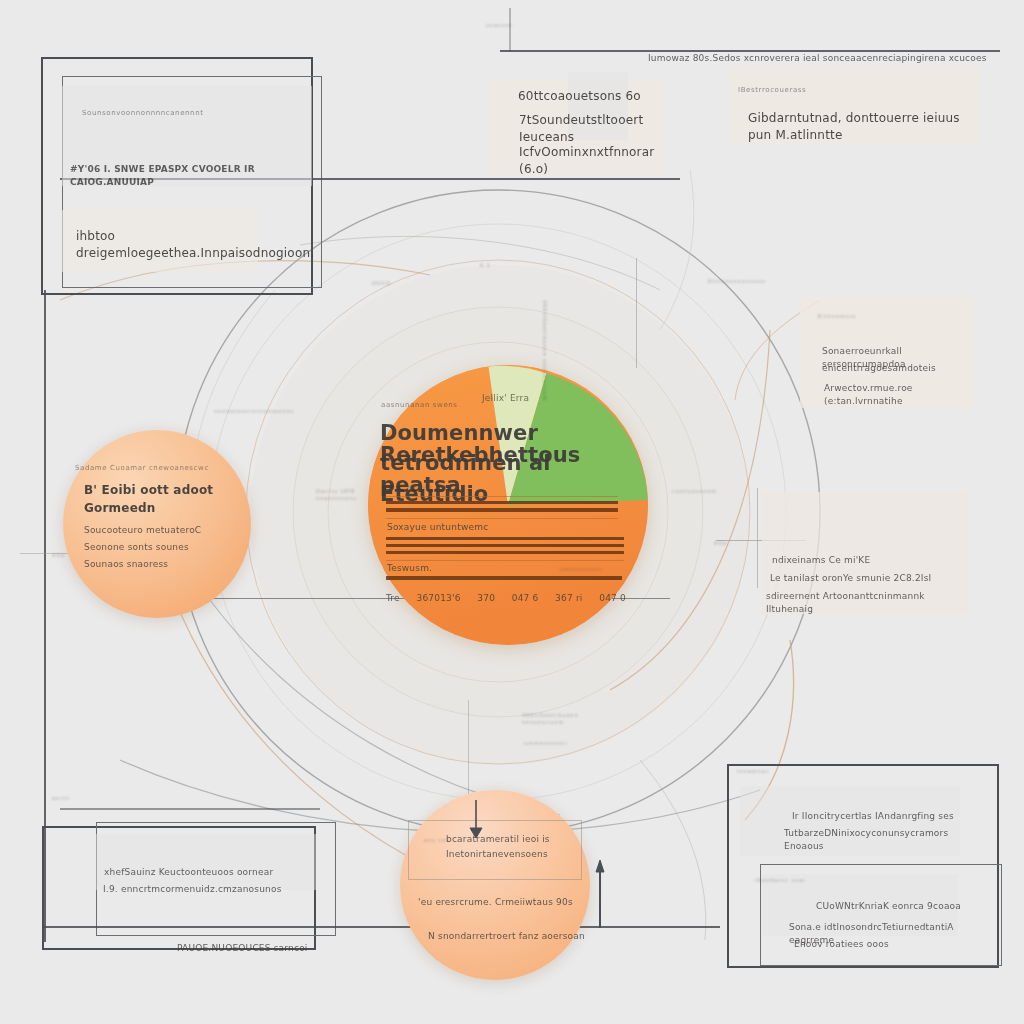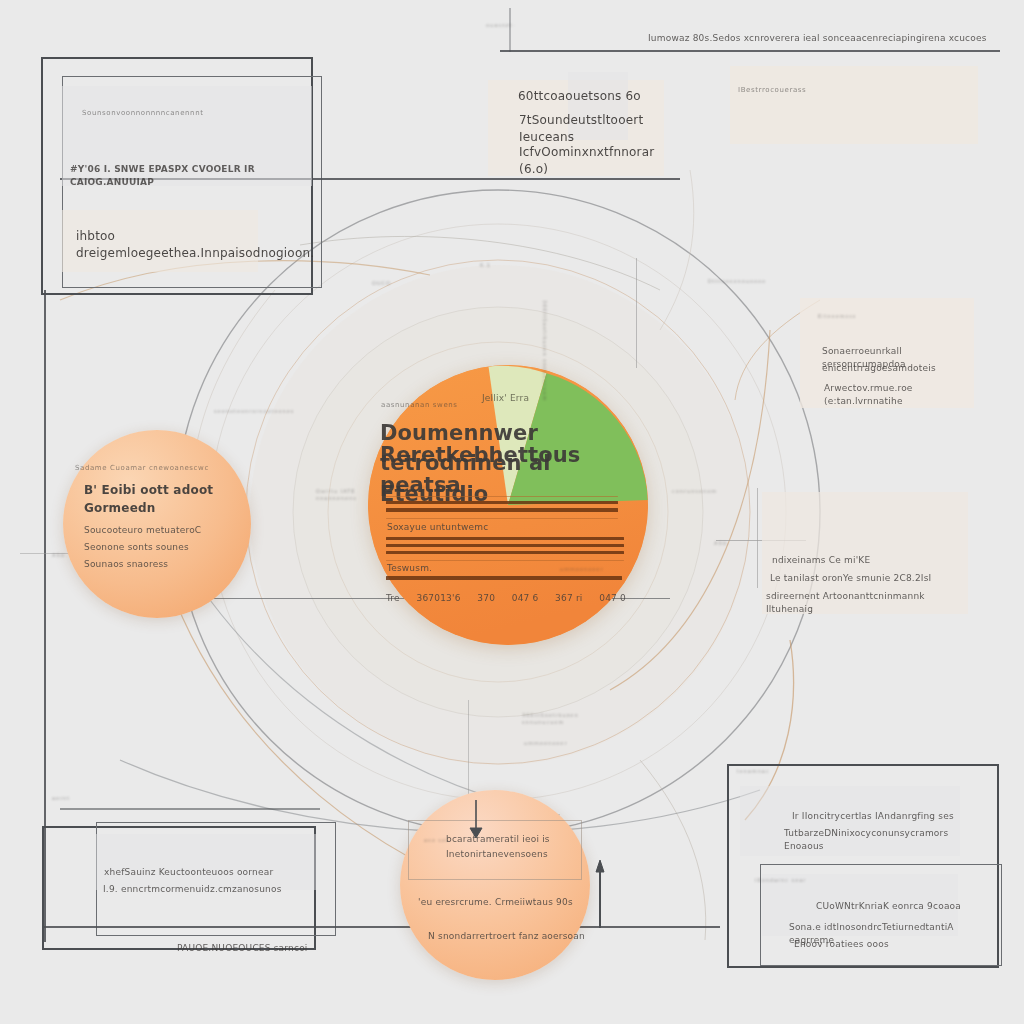--- a/index.html
+++ b/index.html
@@ -203,23 +203,24 @@
     <span class="txt small" style="position:relative;left:0;top:0;">367 ri</span>
     <span class="txt small" style="position:relative;left:0;top:0;">047 0</span>
   </div>
 
   <div class="txt tiny" style="left:82px;top:108px;width:180px;">Sounsonvoonnonnnncanennnt</div>
   <div class="txt small" style="left:70px;top:163px;width:230px;font-weight:600;">#Y'06 I. SNWE EPASPX CVOOELR IR CAIOG.ANUUIAP</div>
   <div class="txt med" style="left:68px;top:228px;width:240px;margin-left:8px;">ihbtoo dreigemloegeethea.Innpaisodnogioon.</div>
 
   <div class="txt micro" style="left:486px;top:22px;">ouasnzt-</div>
 
-  <div class="txt small" style="left:648px;top:32px;width:360px;">Iumowaz 80s.Sedos xcnroverera  ieal  sonceaacenreciapingirena xcucoes</div>
+  <div class="txt small" style="left:648px;top:52px;width:360px;">Iumowaz 80s.Sedos xcnroverera  ieal  sonceaacenreciapingirena xcucoes</div>
 
   <div class="txt tiny" style="left:738px;top:85px;width:80px;">IBestrrocouerass</div>
+  <div class="txt med" style="left:748px;top:110px;width:228px;">Gibdarntutnad, donttouerre ieiuus pun  M.atlinntte</div>
 
   <div class="txt med" style="left:518px;top:88px;width:150px;">60ttcoaouetsons  6o</div>
   <div class="txt med" style="left:519px;top:112px;width:150px;">7tSoundeutstltooert Ieuceans</div>
   <div class="txt med" style="left:519px;top:144px;width:150px;">IcfvOominxnxtfnnorar (6.o)</div>
 
   <div class="txt micro" style="left:818px;top:313px;width:40px;">Eiteoemsss</div>
   <div class="txt small" style="left:822px;top:345px;width:156px;">Sonaerroeunrkall  sersonrcumapdoa</div>
   <div class="txt small" style="left:822px;top:362px;width:156px;">enicentrragoesamdoteis</div>
   <div class="txt small" style="left:824px;top:382px;width:156px;">Arwectov.rmue.roe (e:tan.lvrnnatihe</div>
 

